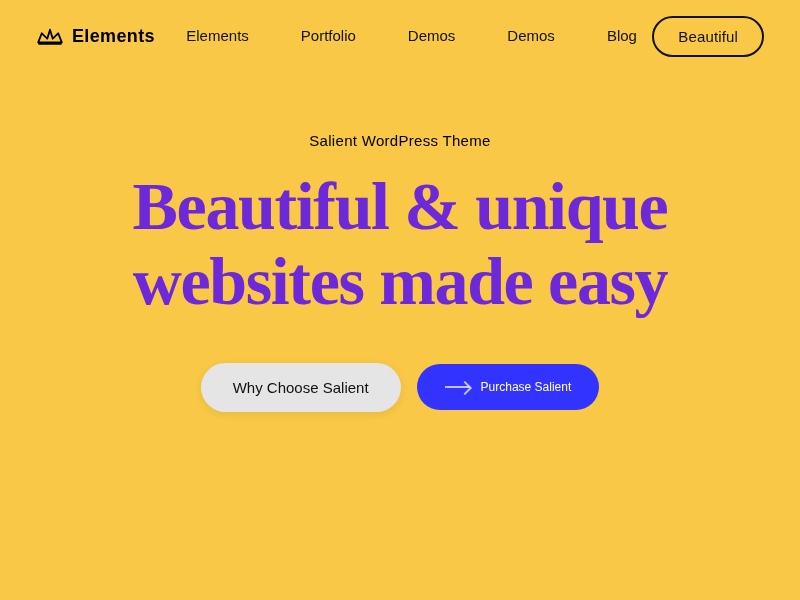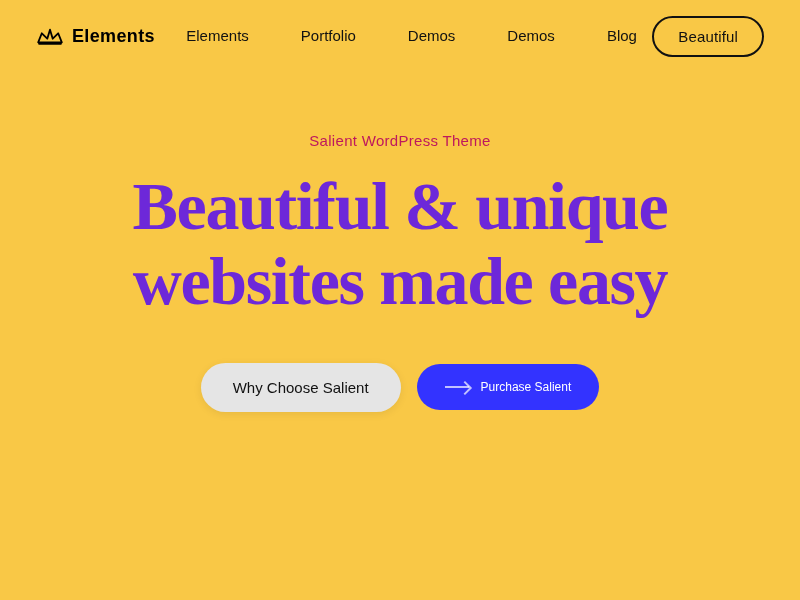--- a/index.html
+++ b/index.html
@@ -80,21 +80,21 @@
       align-items: center;
       justify-content: center;
       text-align: center;
       padding-top: 60px;
       padding-bottom: 40px;
     }
 
     .hero-subtitle {
       font-size: 15px;
       font-weight: 400;
-      color: #be185d;
+      color: #000000;
       margin-bottom: 20px;
       letter-spacing: 0.02em;
     }
 
     .hero-title {
       font-size: 68px;
       font-weight: 700;
       color: #6d28d9;
       line-height: 1.1;
       letter-spacing: -0.02em;

